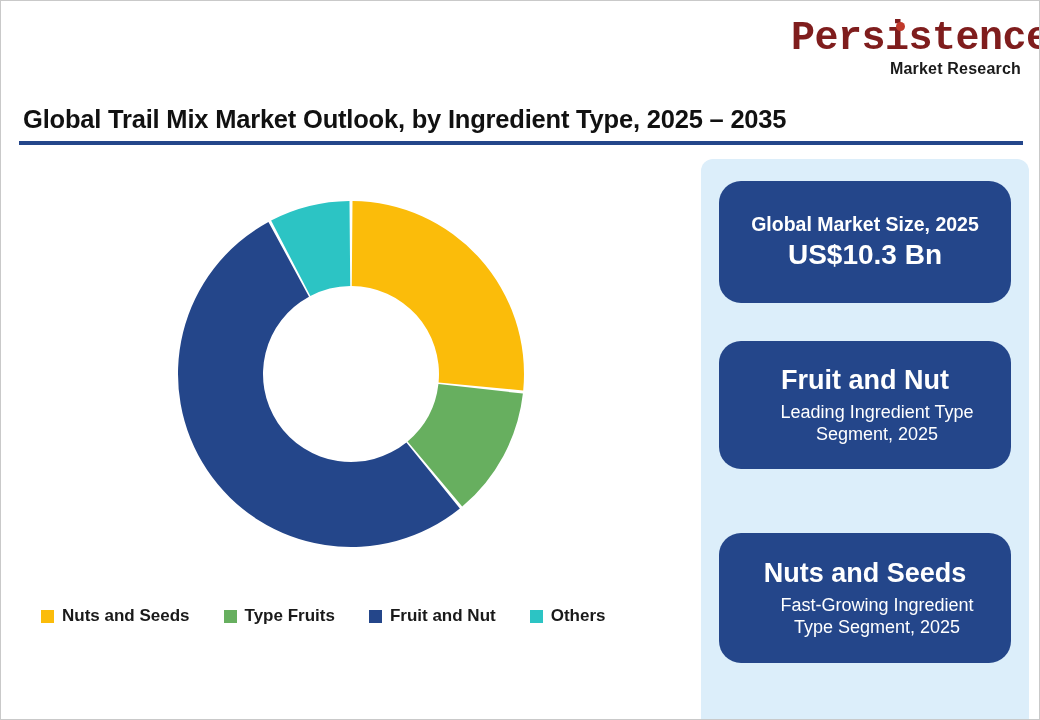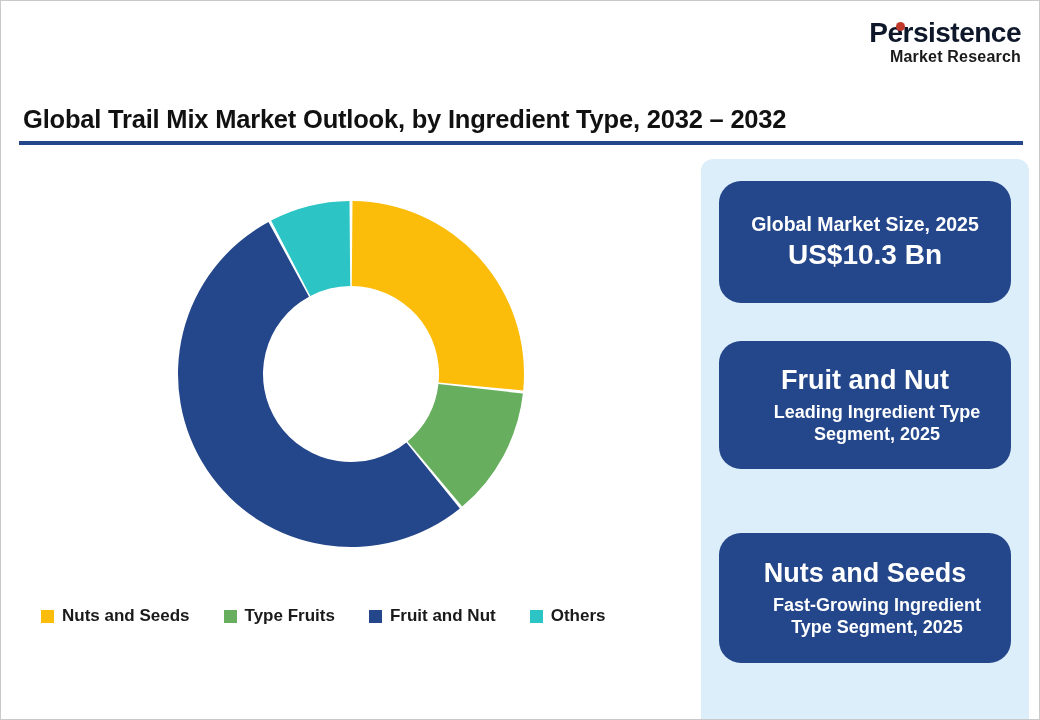--- a/index.html
+++ b/index.html
@@ -24,25 +24,25 @@
   
   #logo {
     position: absolute;
     top: 18px;
     right: 18px;
     width: 230px;
     text-align: right;
     line-height: 1;
   }
   #logo .logo-main {
-    font-size: 28px;
-    font-weight: bold;
-    color: #0f172a;
+    font-size: 40px;
+    font-weight: bold;
+    color: #7f1d1d;
     letter-spacing: -0.5px;
-    font-family: Liberation Sans, sans-serif;
+    font-family: Liberation Mono, monospace;
     display: block;
     position: relative;
   }
   #logo .logo-dot {
     position: absolute;
     top: 3px;
     left: 105px;
     width: 9px;
     height: 9px;
     background: #C0392B;
@@ -161,21 +161,21 @@
     line-height: 1.2;
     margin-top: 1px;
   }
   .card-big {
     font-size: 27px;
     font-weight: bold;
     line-height: 1.2;
   }
   .card-sub {
     font-size: 18px;
-    font-weight: bold;
+    font-weight: normal;
     line-height: 1.26;
     margin-top: 4px;
     padding-left: 24px;
   }
 
   
   #source {
     position: absolute;
     left: 0;
     top: 686px;
@@ -192,21 +192,21 @@
 </head>
 <body>
 
 <div id="page">
 
   <div id="logo">
     <span class="logo-main"><span class="logo-dot"></span><span>Persistence</span></span>
     <span class="logo-sub">Market Research</span>
   </div>
 
-  <div id="title">Global Trail Mix Market Outlook, by Ingredient Type, 2032 – 2032</div>
+  <div id="title">Global Trail Mix Market Outlook, by Ingredient Type, 2025 – 2035</div>
   <div id="title-rule"></div>
 
   <div id="chart-area">
     <svg id="donut-svg" viewBox="0 0 348 348">
       <g id="donut-slices">
           <path d="M 175.5096906412187 1.0065873098983502 A 173 173 0 0 1 346.20354231752196 190.58131518599873 L 261.5948654563117 182.43442622177972 A 88 88 0 0 0 174.76793512385692 86.00335077035292 Z" fill="#FBBC0A"></path>
           <path d="M 345.88793103204966 193.58415598184786 A 173 173 0 0 1 285.2022564757713 306.52568865958324 L 230.56530965241546 241.41191099447008 A 88 88 0 0 0 261.4343232995397 183.96188281157578 Z" fill="#67AF5F"></path>
           <path d="M 282.8724276516219 308.4462513320559 A 173 173 0 1 1 91.4515344750877 21.96463950948001 L 132.01002909715444 96.66409408574705 A 88 88 0 1 0 229.3801944123857 242.38884460821345 Z" fill="#24468A"></path>
           <path d="M 94.11748991033906 20.547125860167682 A 173 173 0 0 1 172.49030935878136 1.0065873098983502 L 173.2320648761431 86.00335077035292 A 88 88 0 0 0 133.36612203531698 95.94304668031651 Z" fill="#2CC4C4"></path>
         </g>

